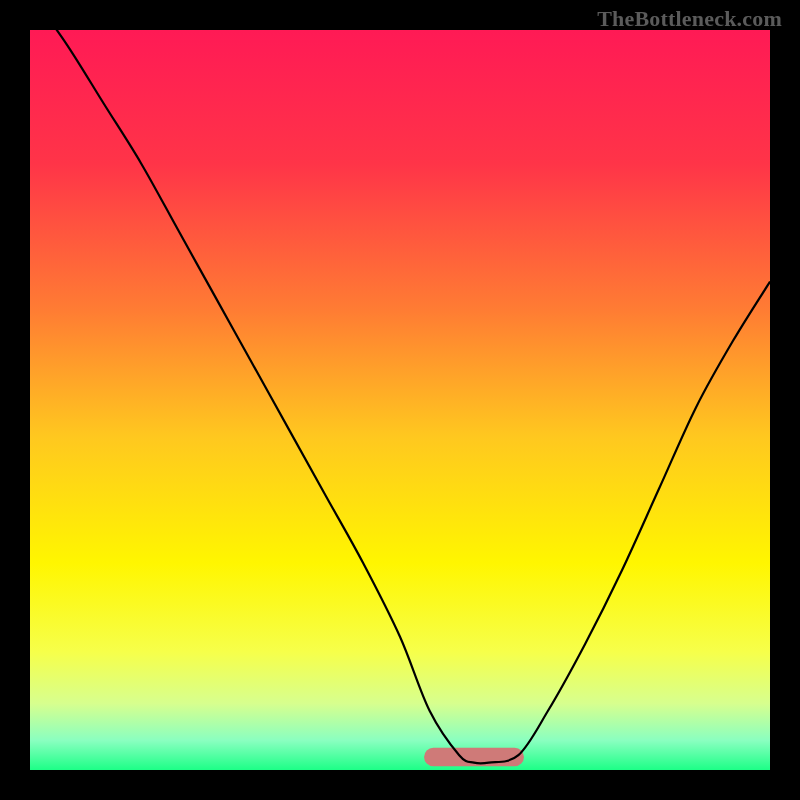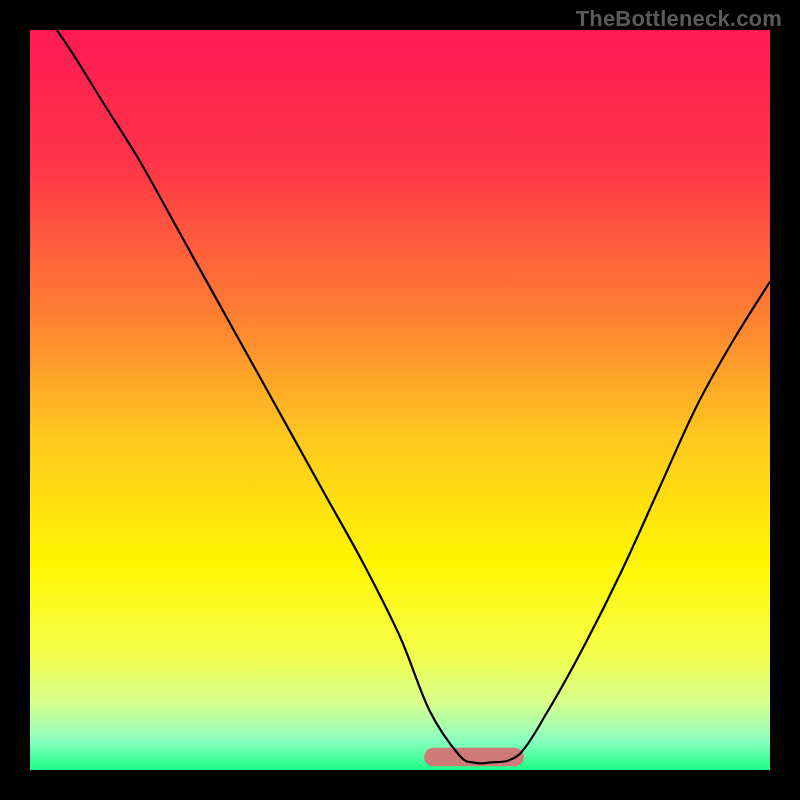--- a/index.html
+++ b/index.html
@@ -37,20 +37,21 @@
   }
   .watermark {
     position: absolute;
     top: 6px;
     right: 18px;
     color: #5b5b5b;
     font-size: 22px;
     font-weight: 600;
     letter-spacing: 0.2px;
     user-select: none;
+    font-family: Liberation Serif, serif;
   }
 </style>
 </head>
 <body>
 
 <div class="frame">
 
   <div class="plot-area">
 
     <svg class="gradient-bg" viewBox="0 0 740 740" preserveAspectRatio="none">

